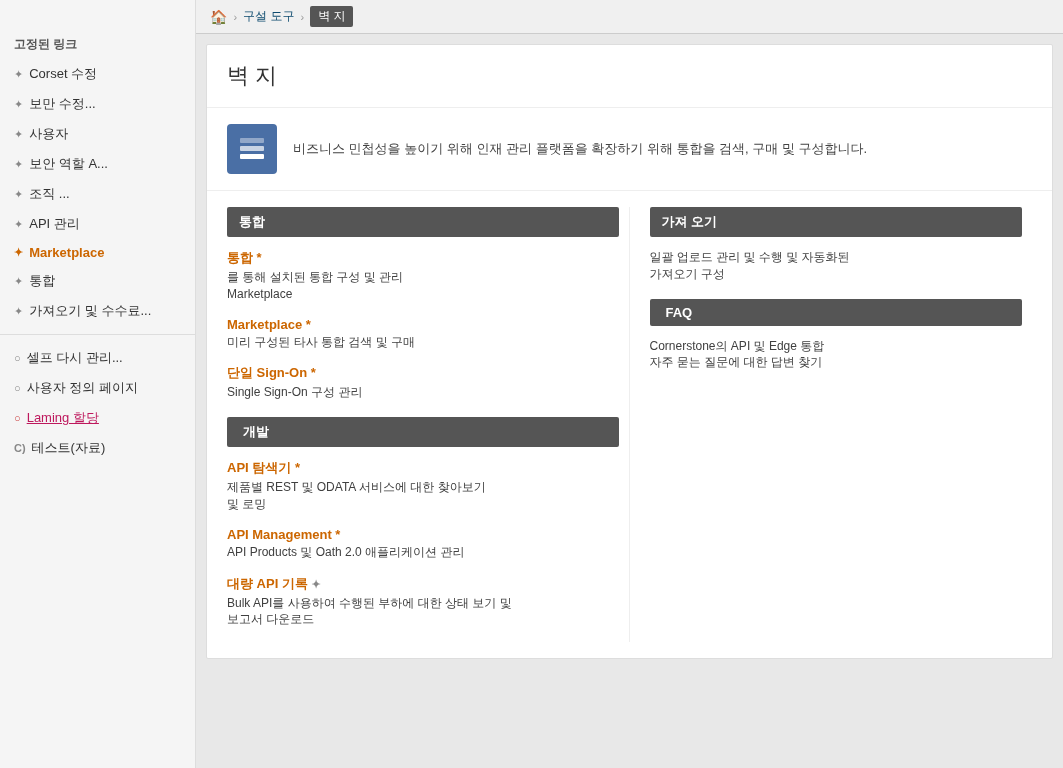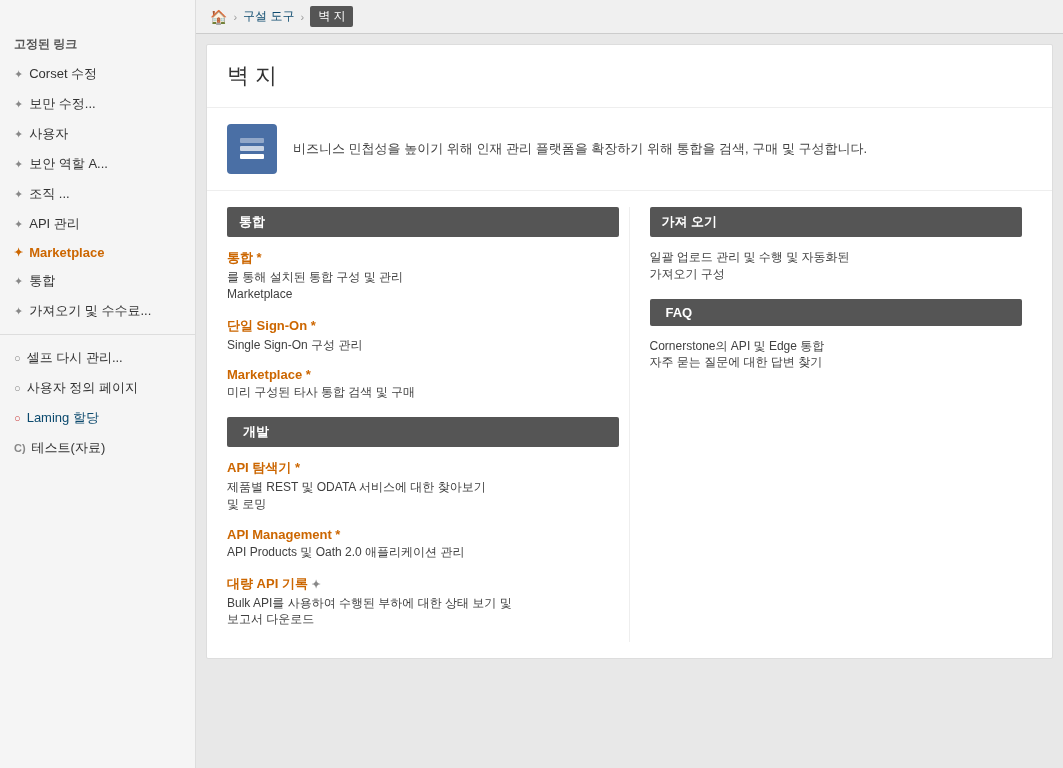--- a/index.html
+++ b/index.html
@@ -235,21 +235,21 @@
   <div class="sidebar-item">
     <span class="icon-clock">○</span>
     <span>셀프 다시 관리...</span>
   </div>
   <div class="sidebar-item">
     <span class="icon-clock">○</span>
     <span>사용자 정의 페이지</span>
   </div>
   <div class="sidebar-item">
     <span class="icon-circle">○</span>
-    <span style="color:#0c4a6e;">Laming 할당</span>
+    <span style="color:#be185d;text-decoration:underline;">Laming 할당</span>
   </div>
   <div class="sidebar-item">
     <span class="icon-c">C)</span>
     <span>테스트(자료)</span>
   </div>
 </div>
 
 <div class="main-wrapper">
 
   <div class="breadcrumb-bar">
@@ -286,30 +286,30 @@
           <div class="section-item">
             <div class="section-item-title">
               <span>통합 *</span>
             </div>
             <div class="section-item-desc">를 통해 설치된 통합 구성 및 관리</div>
             <div class="section-item-desc">Marketplace</div>
           </div>
 
           <div class="section-item">
             <div class="section-item-title">
+              <span>Marketplace *</span>
+            </div>
+            <div class="section-item-desc">미리 구성된 타사 통합 검색 및 구매</div>
+          </div>
+
+          <div class="section-item">
+            <div class="section-item-title">
               <span>단일 Sign-On *</span>
             </div>
             <div class="section-item-desc">Single Sign-On 구성 관리</div>
-          </div>
-
-          <div class="section-item">
-            <div class="section-item-title">
-              <span>Marketplace *</span>
-            </div>
-            <div class="section-item-desc">미리 구성된 타사 통합 검색 및 구매</div>
           </div>
 
           <div class="section-header" style="margin-top:16px;padding-left:16px;">개발</div>
 
           <div class="section-item">
             <div class="section-item-title">
               <span>API 탐색기 *</span>
             </div>
             <div class="section-item-desc">제품별 REST 및 ODATA 서비스에 대한 찾아보기</div>
             <div class="section-item-desc">및 로밍</div>

